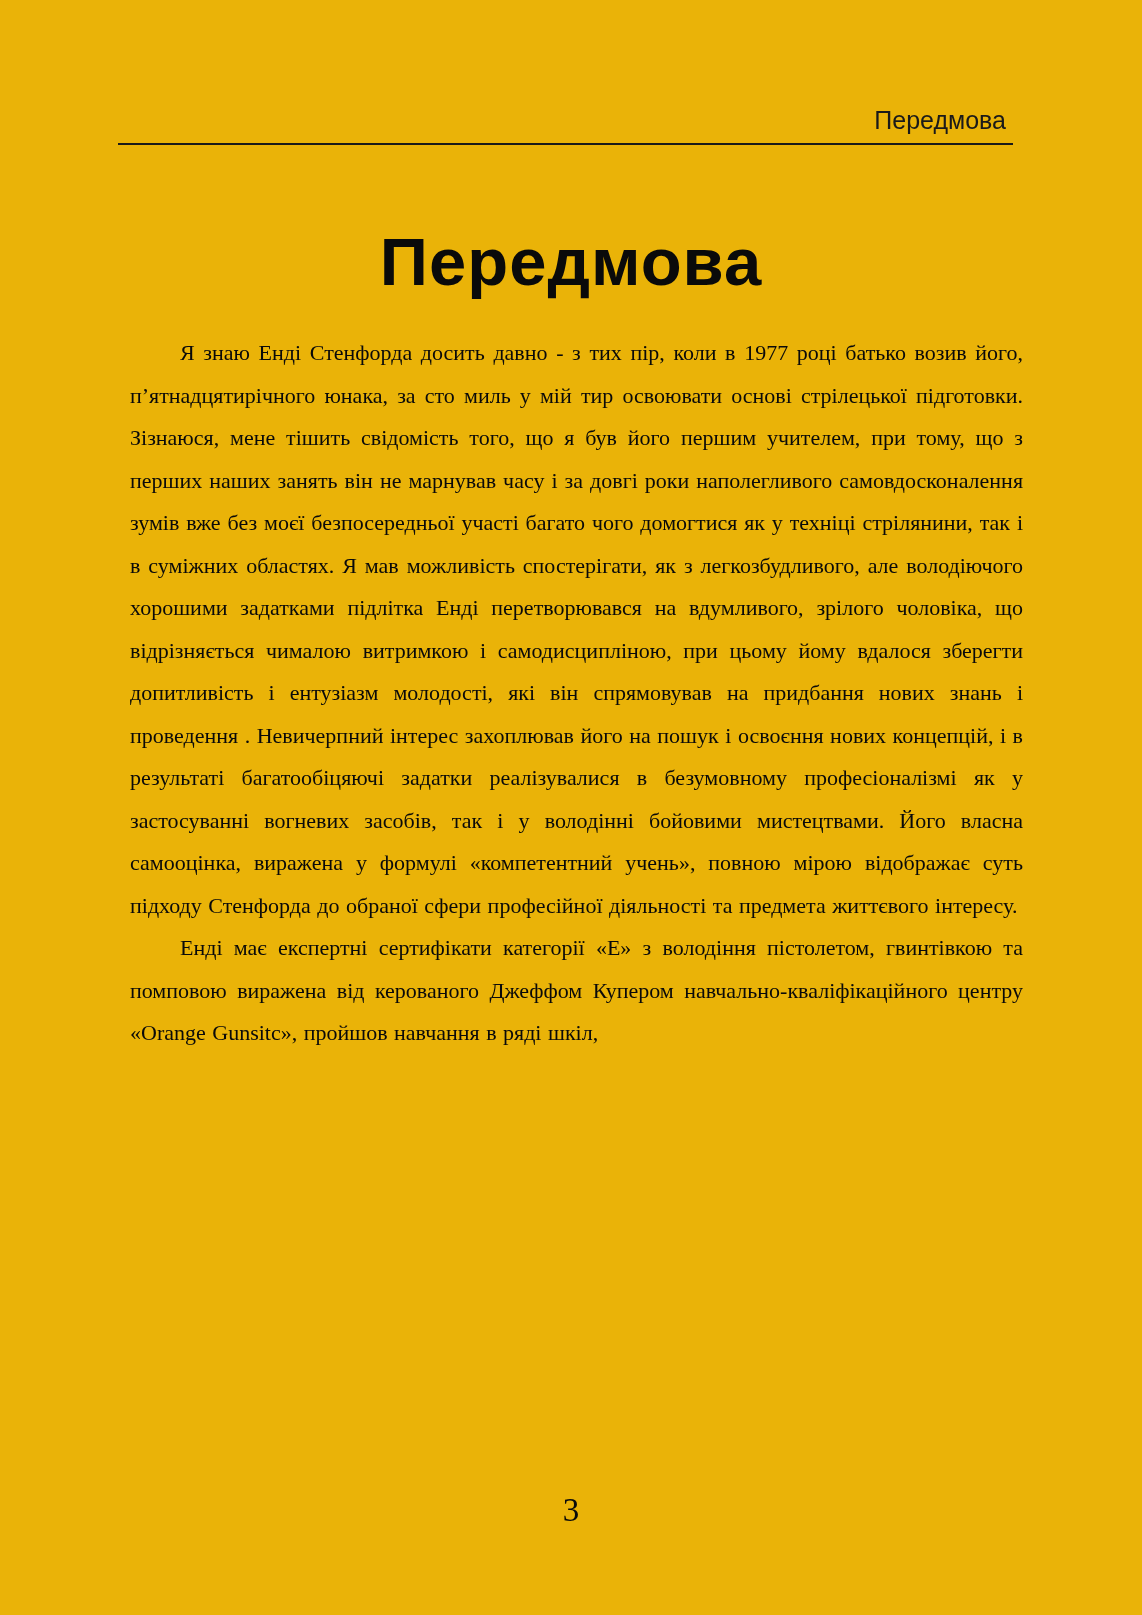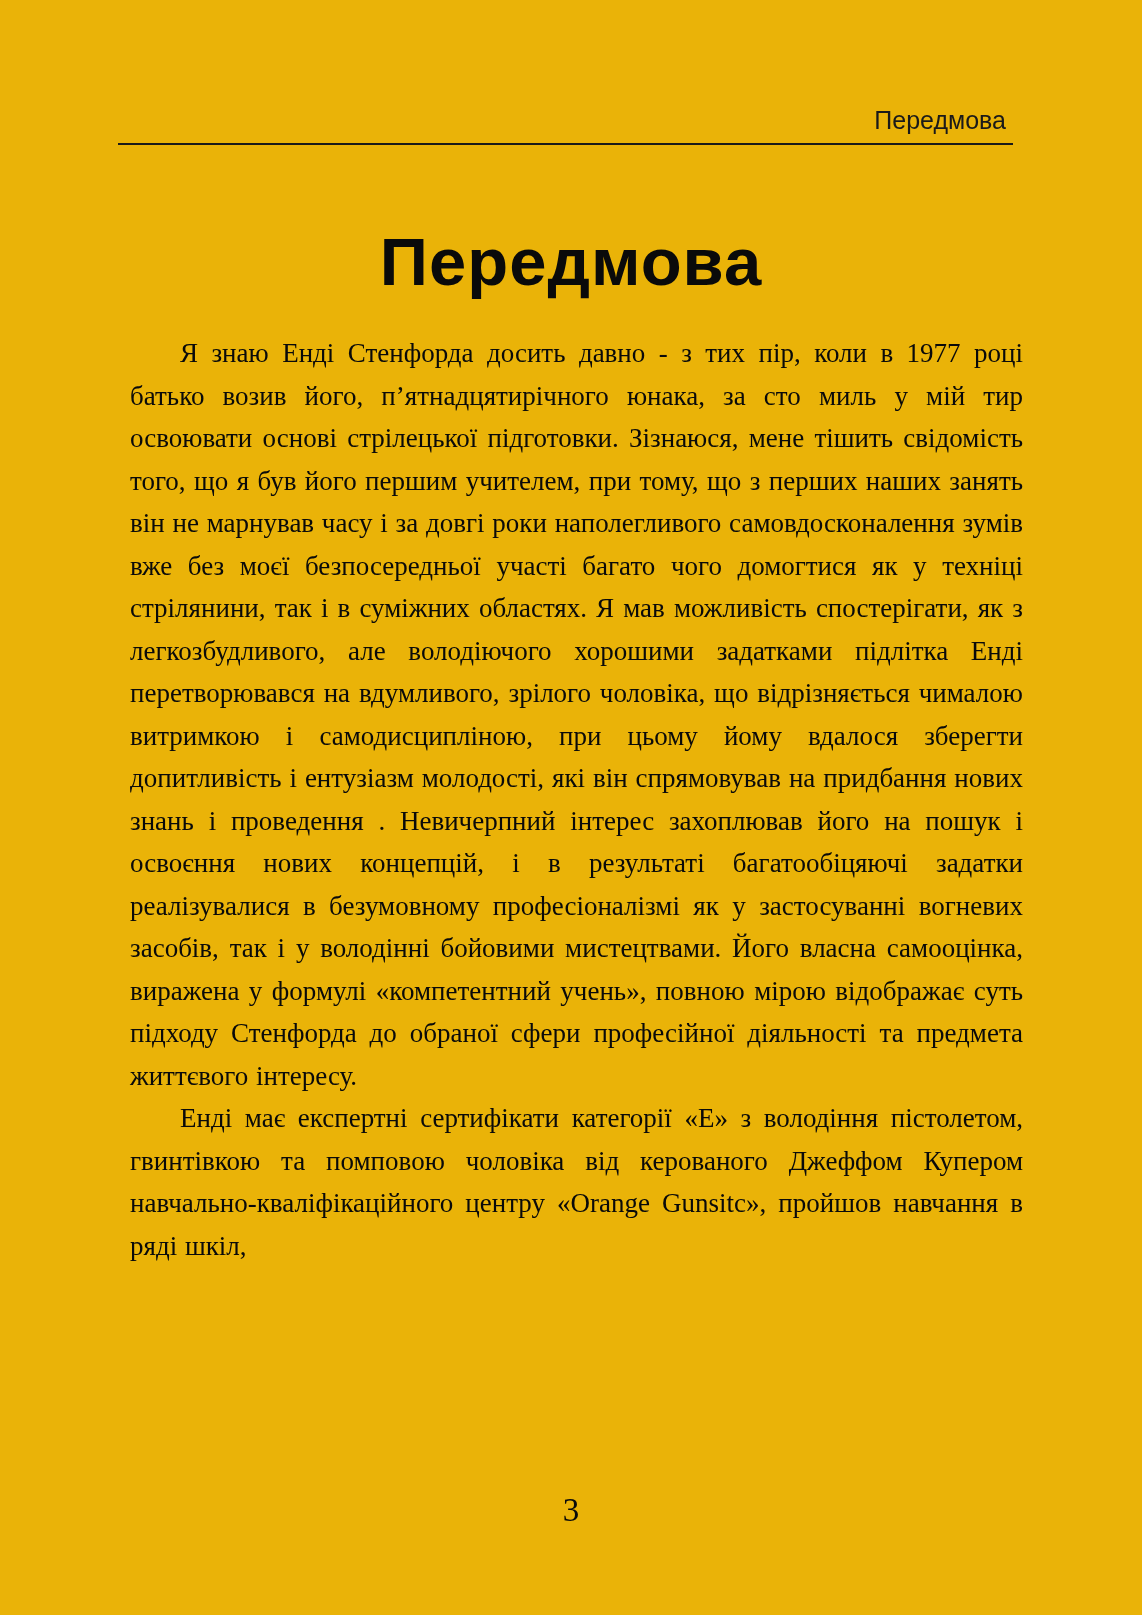--- a/index.html
+++ b/index.html
@@ -47,21 +47,21 @@
     font-size: 67px;
     line-height: 74px;
     letter-spacing: 1px;
     color: #0a0a0a;
   }
   .body-text {
     position: absolute;
     top: 332px;
     left: 130px;
     width: 893px;
-    font-size: 27px;
+    font-size: 22px;
     line-height: 42.5px;
     text-align: justify;
     word-spacing: 1px;
   }
   .body-text p {
     margin: 0;
     text-indent: 50px;
   }
   .page-number {
     position: absolute;
@@ -79,18 +79,18 @@
 <div class="page">
 
   <div class="running-head">Передмова</div>
 
   <div class="head-rule"></div>
 
   <h1 class="page-title">Передмова</h1>
 
   <div class="body-text">
     <p>Я знаю Енді Стенфорда досить давно - з тих пір, коли в 1977 році батько возив його, п’ятнадцятирічного юнака, за сто миль у мій тир освоювати основі стрілецької підготовки. Зізнаюся, мене тішить свідомість того, що я був його першим учителем, при тому, що з перших наших занять він не марнував часу і за довгі роки наполегливого самовдосконалення зумів вже без моєї безпосередньої участі багато чого домогтися як у техніці стрілянини, так і в суміжних областях. Я мав можливість спостерігати, як з легкозбудливого, але володіючого хорошими задатками підлітка Енді перетворювався на вдумливого, зрілого чоловіка, що відрізняється чималою витримкою і самодисципліною, при цьому йому вдалося зберегти допитливість і ентузіазм молодості, які він спрямовував на придбання нових знань і проведення . Невичерпний інтерес захоплював його на пошук і освоєння нових концепцій, і в результаті багатообіцяючі задатки реалізувалися в безумовному професіоналізмі як у застосуванні вогневих засобів, так і у володінні бойовими мистецтвами. Його власна самооцінка, виражена у формулі «компетентний учень», повною мірою відображає суть підходу Стенфорда до обраної сфери професійної діяльності та предмета життєвого інтересу.</p>
-    <p>Енді має експертні сертифікати категорії «Е» з володіння пістолетом, гвинтівкою та помповою чоловіка від керованого Джеффом Купером навчально-кваліфікаційного центру «Orange Gunsitc», пройшов навчання в ряді шкіл,</p>
+    <p>Енді має експертні сертифікати категорії «Е» з володіння пістолетом, гвинтівкою та помповою виражена від керованого Джеффом Купером навчально-кваліфікаційного центру «Orange Gunsitc», пройшов навчання в ряді шкіл,</p>
   </div>
 
   <div class="page-number">3</div>
 
 </div>
 
 </body></html>

